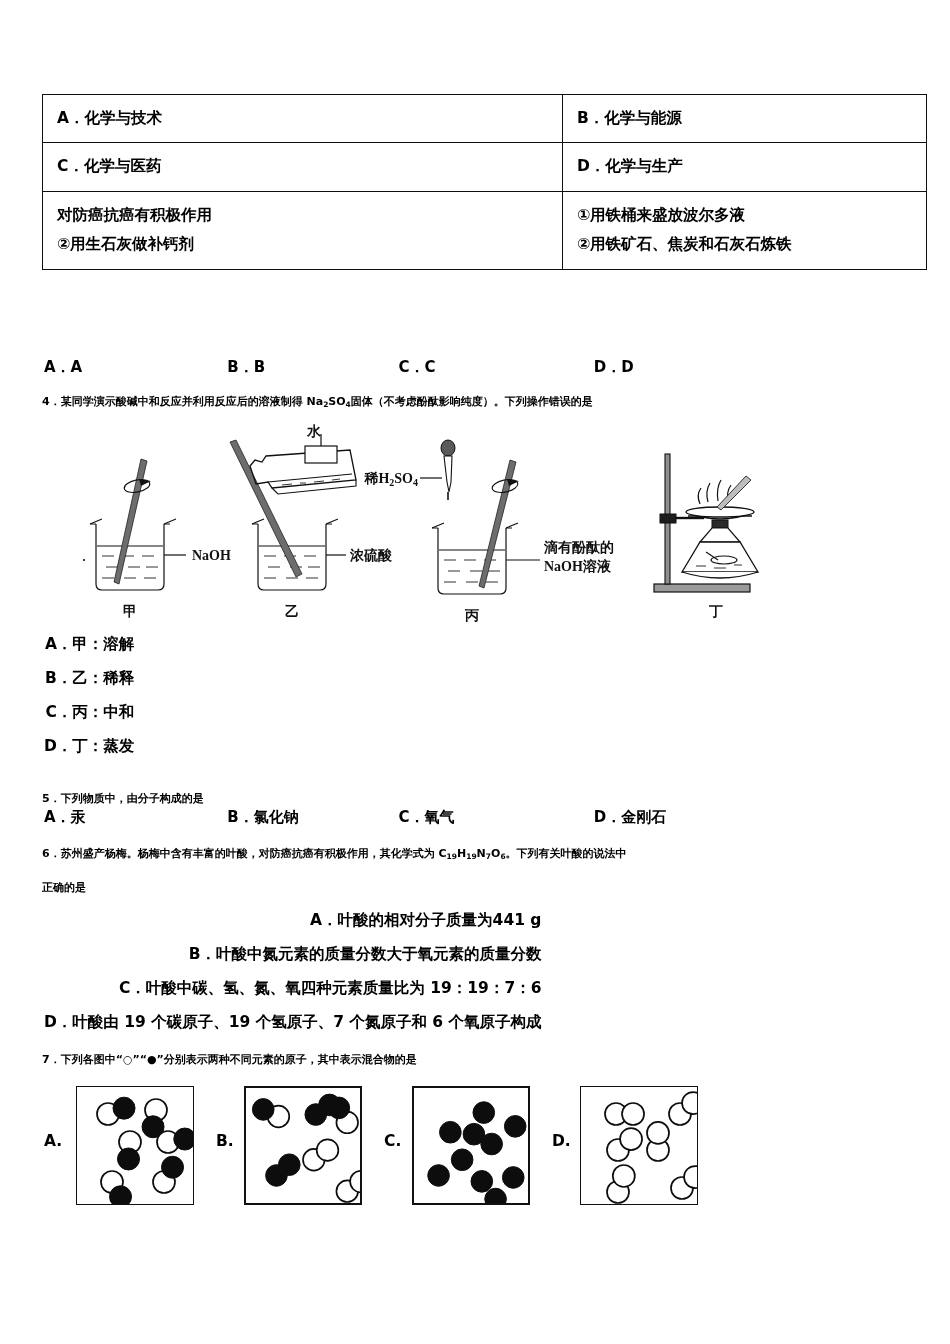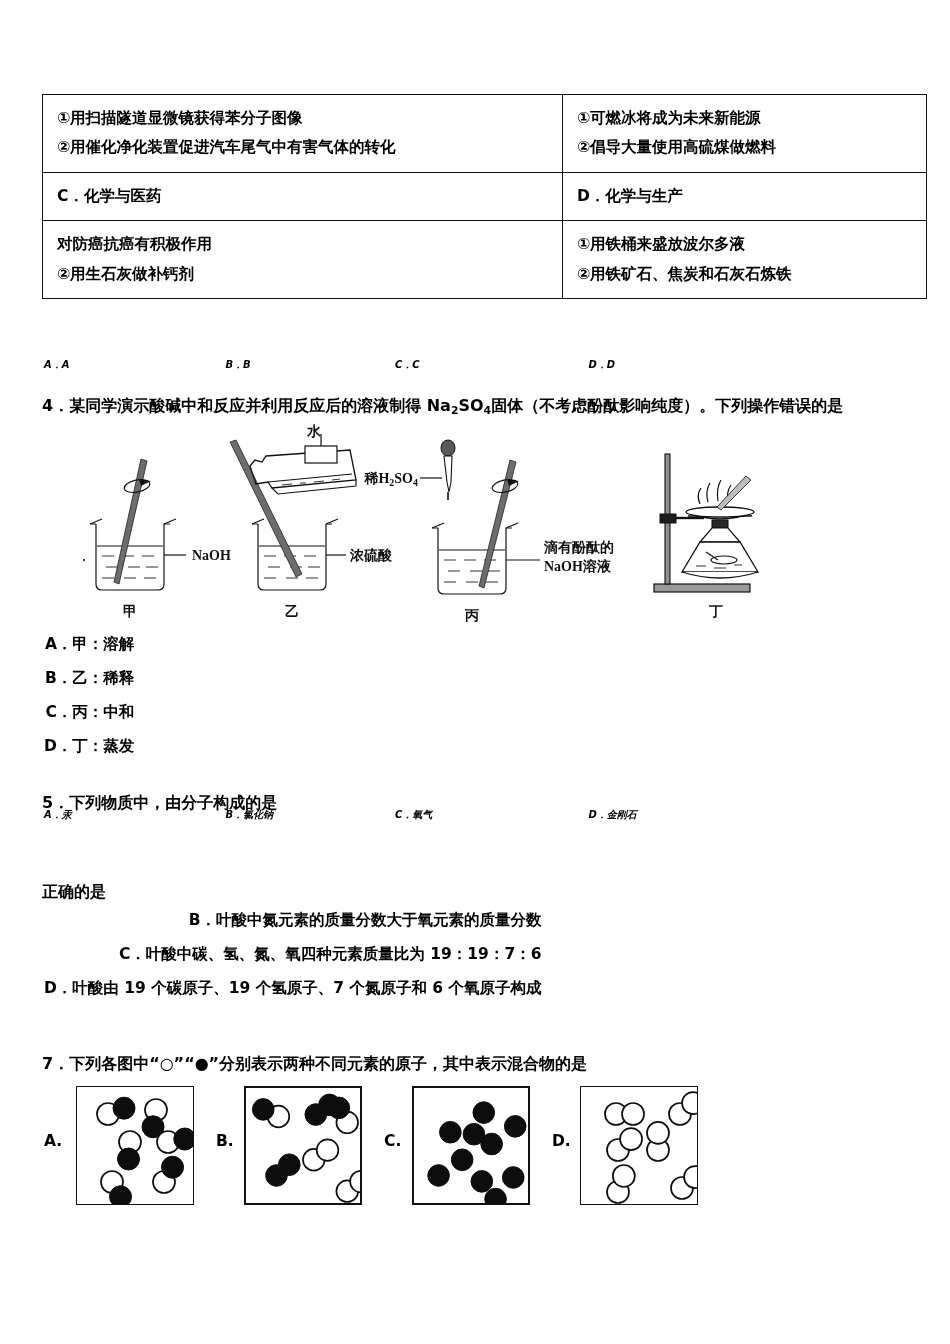--- a/index.html
+++ b/index.html
@@ -45,31 +45,30 @@
   .cmp-table td.col-r { width: 337px; }
   .cmp-head { height: 29px; }
   .cmp-body { height: 45px; }
   .opt-line { white-space: nowrap; }
 
   
   .choice-row {
     position: absolute;
     left: 44px;
     width: 870px;
-    font-size: 10px;
+    font-size: 15px;
     white-space: nowrap;
-    font-style: italic;
   }
   .choice-row span.ch { display: inline-block; }
 
   
   .qtext {
     position: absolute;
     left: 42px;
-    font-size: 16px;
+    font-size: 11px;
     line-height: 1.75;
     width: 880px;
   }
   sub { font-size: 0.68em; vertical-align: -0.28em; }
 
   
   .fig4 {
     position: absolute;
     left: 40px;
     top: 424px;
@@ -107,29 +106,23 @@
   .mol-box.thick { border-width: 2.4px; }
   .mol-box svg { display:block; }
 </style>
 </head>
 <body>
 
 <div class="page">
 
   <table class="cmp-table">
     <tbody>
-    <tr class="cmp-body">
-      <td class="col-l cn">
-        <div class="opt-line">①用扫描隧道显微镜获得苯分子图像</div>
-        <div class="opt-line">②用催化净化装置促进汽车尾气中有害气体的转化</div>
-      </td>
-      <td class="col-r cn">
-        <div class="opt-line">①可燃冰将成为未来新能源</div>
-        <div class="opt-line">②倡导大量使用高硫煤做燃料</div>
-      </td>
+        <tr class="cmp-head">
+      <td class="col-l cn">A．化学与技术</td>
+      <td class="col-r cn">B．化学与能源</td>
     </tr>
     <tr class="cmp-head">
       <td class="col-l cn">C．化学与医药</td>
       <td class="col-r cn">D．化学与生产</td>
     </tr>
     <tr class="cmp-body">
       <td class="col-l cn">
         <div class="opt-line">对防癌抗癌有积极作用</div>
         <div class="opt-line">②用生石灰做补钙剂</div>
       </td>
@@ -324,23 +317,27 @@
   </div>
 
   <div class="qtext cn" style="top:789px;">5．下列物质中，由分子构成的是</div>
   <div class="choice-row cn" style="top:808px;">
     <span class="ch" style="width:178px;">A．汞</span>
     <span class="ch" style="width:166px;">B．氯化钠</span>
     <span class="ch" style="width:190px;">C．氧气</span>
     <span class="ch">D．金刚石</span>
   </div>
 
+  <div class="qtext cn" style="top:844px;">
+    <span>6．苏州盛产杨梅。杨梅中含有丰富的叶酸，对防癌抗癌有积极作用，其化学式为 C</span><sub>19</sub>H<sub>19</sub>N<sub>7</sub>O<sub>6</sub><span>。下列有关叶酸的说法中</span>
+  </div>
   <div class="qtext cn" style="top:878px;">正确的是</div>
 
   <div class="ans-list cn" style="top:910px;">
+    <div class="row" style="height:34px;">A．叶酸的相对分子质量为441 g</div>
     <div class="row" style="height:34px;">B．叶酸中氮元素的质量分数大于氧元素的质量分数</div>
     <div class="row" style="height:34px;">C．叶酸中碳、氢、氮、氧四种元素质量比为 19：19：7：6</div>
     <div class="row" style="height:34px;">D．叶酸由 19 个碳原子、19 个氢原子、7 个氮原子和 6 个氧原子构成</div>
   </div>
 
   <div class="qtext cn" style="top:1050px;">7．下列各图中“○”“●”分别表示两种不同元素的原子，其中表示混合物的是</div>
 
   <div class="molrow">
     <span class="mol-label cn" style="left:4px;">A.</span>
     <div class="mol-box" style="left:36px;">

